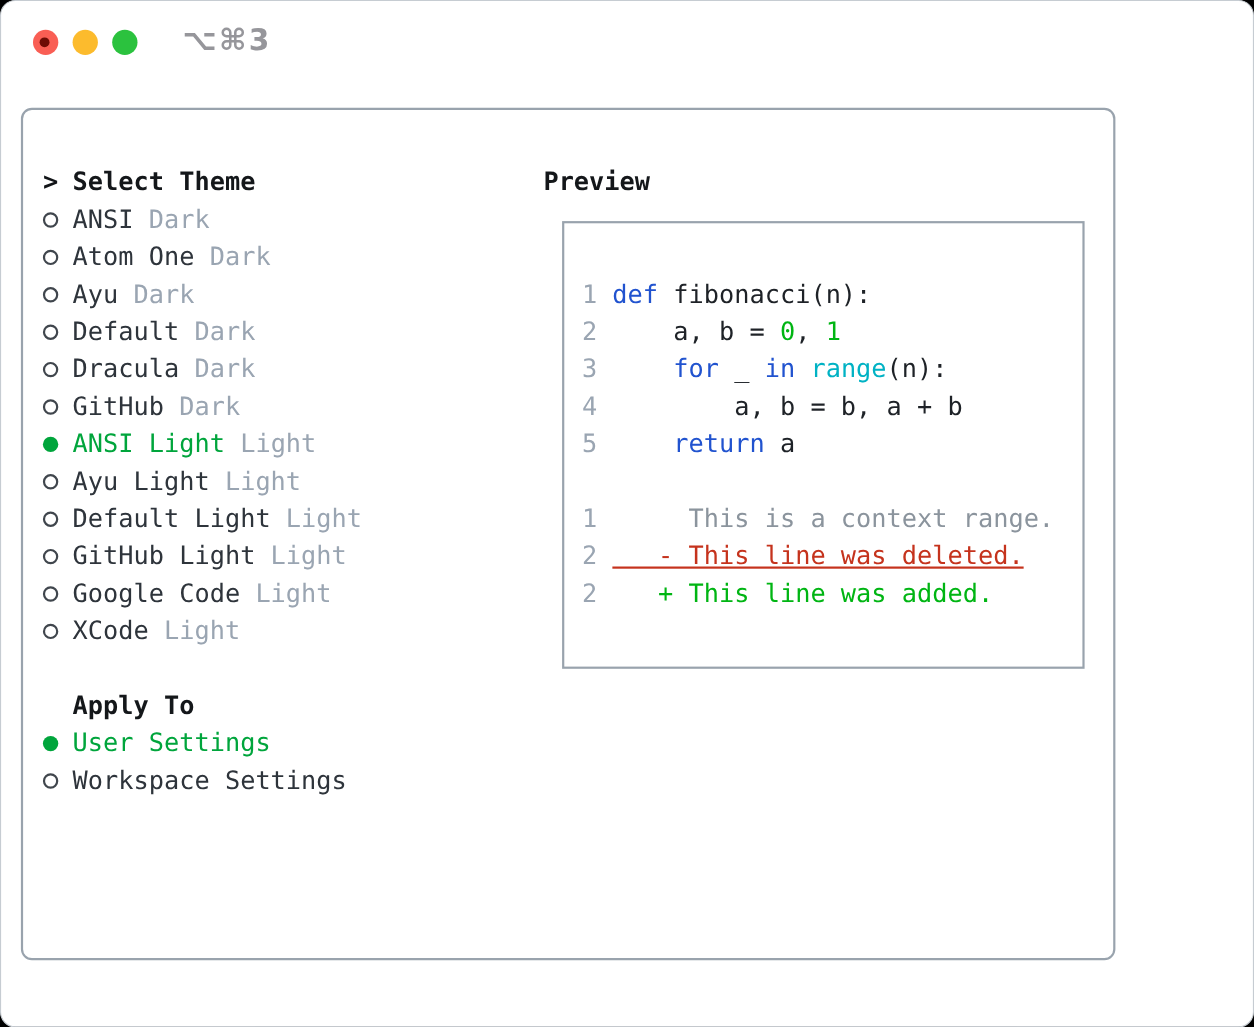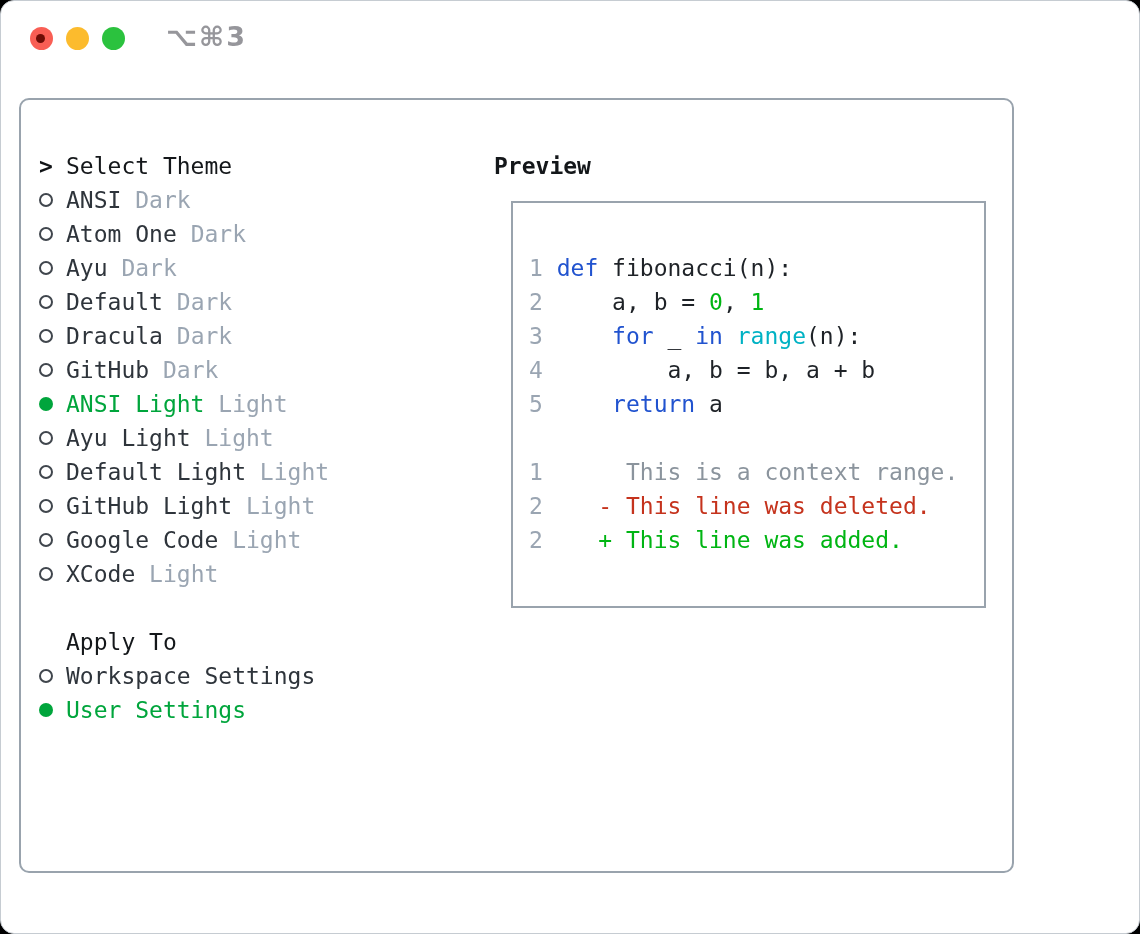--- a/index.html
+++ b/index.html
@@ -23,40 +23,40 @@
         border:2px solid var(--c-border_gray,#99a3ad);border-radius:10px;
         box-sizing:border-box;background:#fff;}
   .left-col{position:absolute;left:18px;top:49px;width:430px;}
   .row{display:flex;align-items:center;height:34px;
         font-size:23px;line-height:34px;color:var(--c-text_dark,#2e343b);white-space:pre;}
   .icon-col{width:27px;display:flex;align-items:center;flex:none;}
   .radio{width:14px;height:14px;border-radius:50%;box-sizing:border-box;
         border:2px solid #40464d;}
   .radio.on{border:none;background:var(--c-accent_green,#00a53c);}
   .cursor{font-weight:bold;color:#111417;}
-  .hdr{font-weight:normal;color:#14171a;}
+  .hdr{font-weight:bold;color:#14171a;}
   .muted{color:var(--c-muted_gray,#9aa5b2);}
   .sel-name{color:var(--c-accent_green,#00a53c);text-align:right;}
   .apply-hdr{margin-top:34px;}
   .help{margin-top:34px;font-size:23px;line-height:34px;white-space:normal;
         color:var(--c-muted_gray,#9aa5b2);}
   
   .preview-title{position:absolute;left:473px;top:49px;height:34px;
         font-size:23px;line-height:34px;font-weight:bold;color:#14171a;}
   .preview-box{position:absolute;left:490px;top:101px;width:475px;height:407px;
         border:2px solid var(--c-border_gray,#99a3ad);box-sizing:border-box;background:#fff;padding-left:47px;}
   .code{position:absolute;left:16px;top:48px;right:0;font-size:23px;}
   .code-line{height:34px;line-height:34px;white-space:pre;}
   .tok-ln{color:var(--c-muted_gray,#9aa5b2);}
   .tok-kw{color:var(--c-code_blue,#2153cf);}
   .tok-plain{color:#1e2227;}
   .tok-num{color:var(--c-code_green,#00b513);}
   .tok-builtin{color:var(--c-code_cyan,#00b2c4);}
   .tok-ctx{color:var(--c-context_gray,#8b949d);}
-  .tok-del{color:var(--c-code_red,#c5331d);}
+  .tok-del{color:var(--c-code_red,#c5331d);text-decoration:underline;}
   .tok-add{color:var(--c-code_green,#00b513);}
 </style>
 </head>
 <body>
 
 <div class="stage">
   <div class="card">
 
     <div class="titlebar">
       <span class="light red"></span>
@@ -87,22 +87,22 @@
             <div class="row"><span class="icon-col"><span class="radio"></span></span><span class="">Google Code</span><span class="muted"> Light</span></div>
             <div class="row"><span class="icon-col"><span class="radio"></span></span><span class="">XCode</span><span class="muted"> Light</span></div>
           </div>
 
         <div class="row apply-hdr">
           <span class="icon-col"></span>
           <span class="hdr">Apply To</span>
         </div>
 
         <div id="apply-list">
+            <div class="row"><span class="icon-col"><span class="radio on"></span></span><span class="sel-name">User Settings</span></div>
             <div class="row"><span class="icon-col"><span class="radio"></span></span><span class="">Workspace Settings</span></div>
-            <div class="row"><span class="icon-col"><span class="radio on"></span></span><span class="sel-name">User Settings</span></div>
           </div>
 
       </div>
 
       <div class="preview-title">Preview</div>
 
       <div class="preview-box">
         <div class="code" id="code-pre">
             <div class="code-line"><span class="tok-ln">1 </span><span class="tok-kw">def</span><span class="tok-plain"> fibonacci(n):</span></div>
             <div class="code-line"><span class="tok-ln">2 </span><span class="tok-plain">    a, b = </span><span class="tok-num">0</span><span class="tok-plain">, </span><span class="tok-num">1</span></div>

